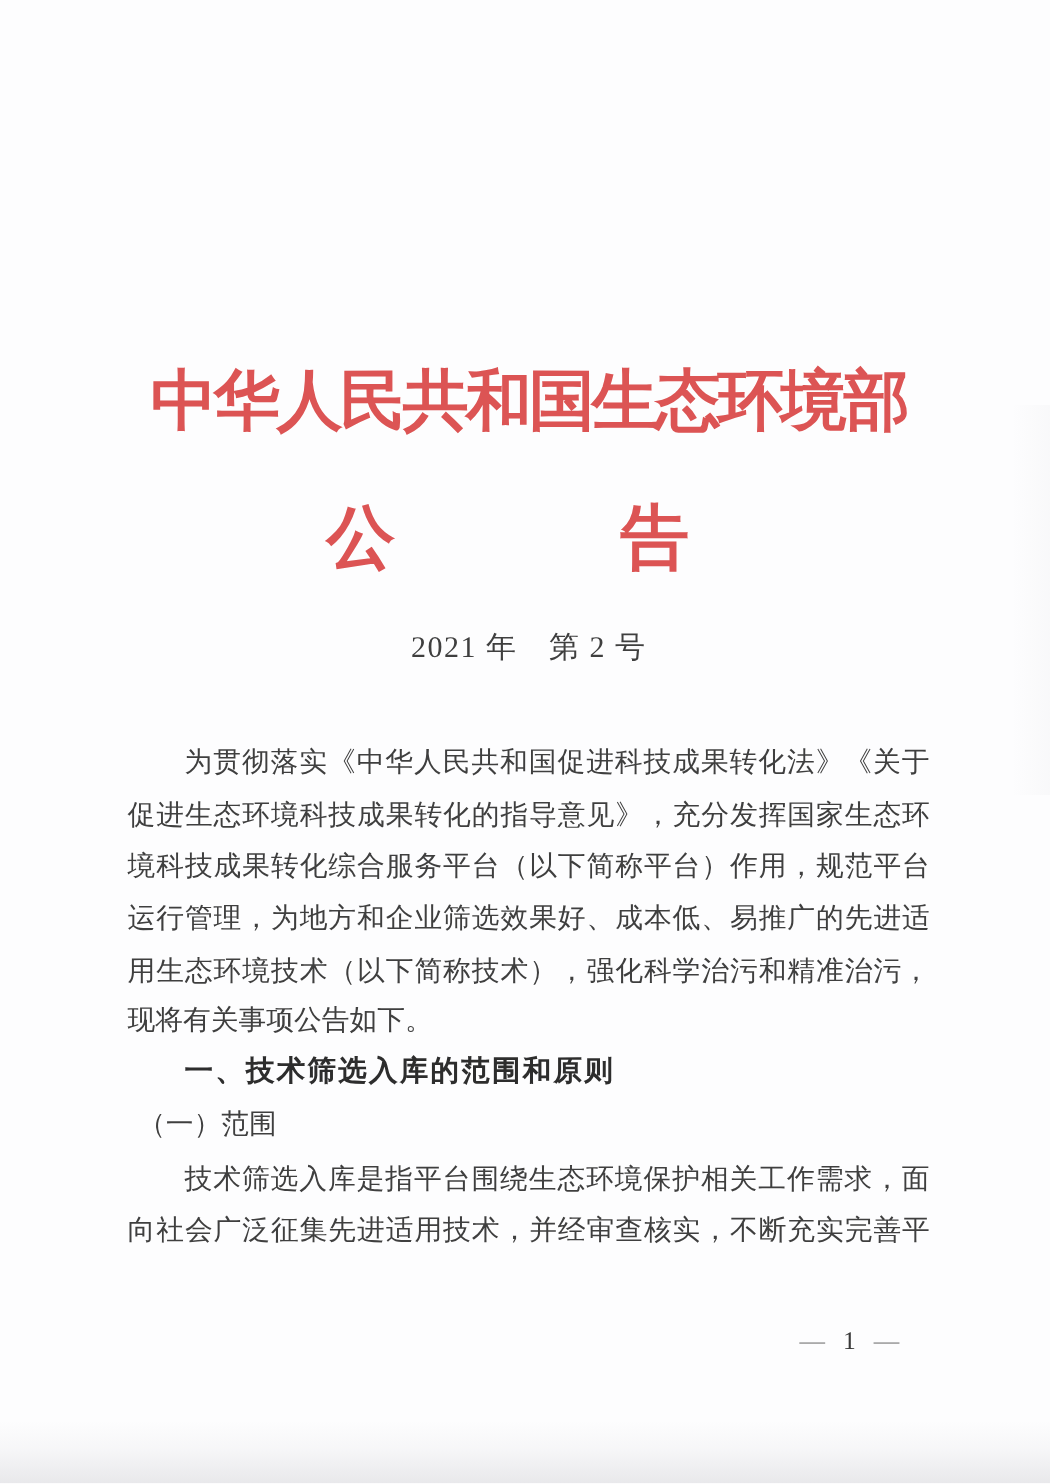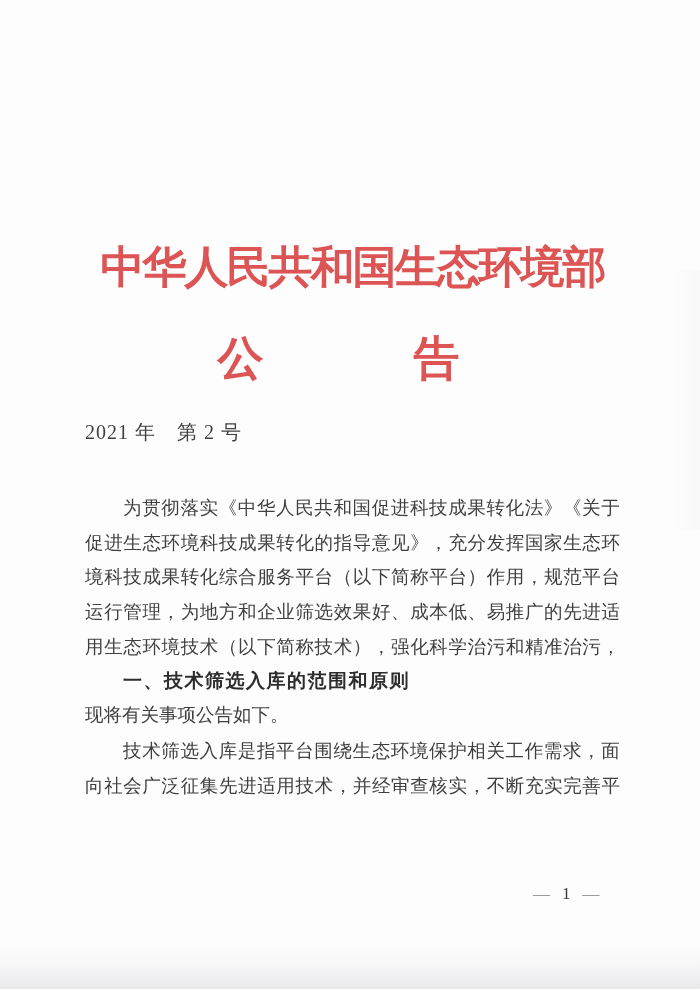--- a/index.html
+++ b/index.html
@@ -42,20 +42,21 @@
     line-height: 1;
     font-weight: bold;
     color: var(--accent-red, #dc5454);
     transform: translateX(-14px);
   }
   .issue-line {
     position: absolute;
     top: 420px;
     left: 85px;
     width: 535px;
+    text-align: center;
     font-size: 20px;
     line-height: 1.2;
     color: var(--body-text, #3f3f3f);
     letter-spacing: 1px;
   }
   .body-block {
     position: absolute;
     top: 490px;
     left: 85px;
     width: 535px;
@@ -271,22 +272,23 @@
         <span>学</span>
         <span>治</span>
         <span>污</span>
         <span>和</span>
         <span>精</span>
         <span>准</span>
         <span>治</span>
         <span>污</span>
         <span>，</span>
       </div>
+      <div class="line nojust">现将有关事项公告如下。</div>
       <div class="line nojust bold indent">一、技术筛选入库的范围和原则</div>
-      <div class="line nojust">现将有关事项公告如下。</div>
+      <div class="line nojust indent-small">（一）范围</div>
       <div class="line justify indent">
         <span>技</span>
         <span>术</span>
         <span>筛</span>
         <span>选</span>
         <span>入</span>
         <span>库</span>
         <span>是</span>
         <span>指</span>
         <span>平</span>

